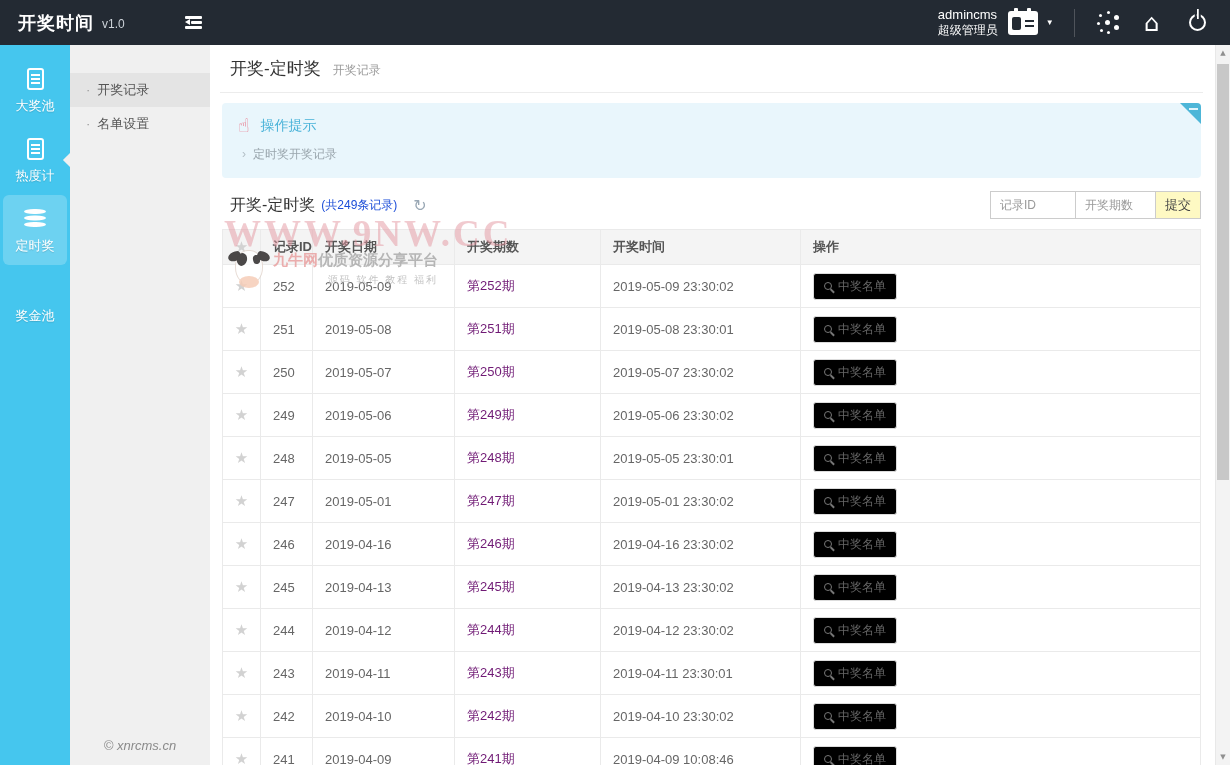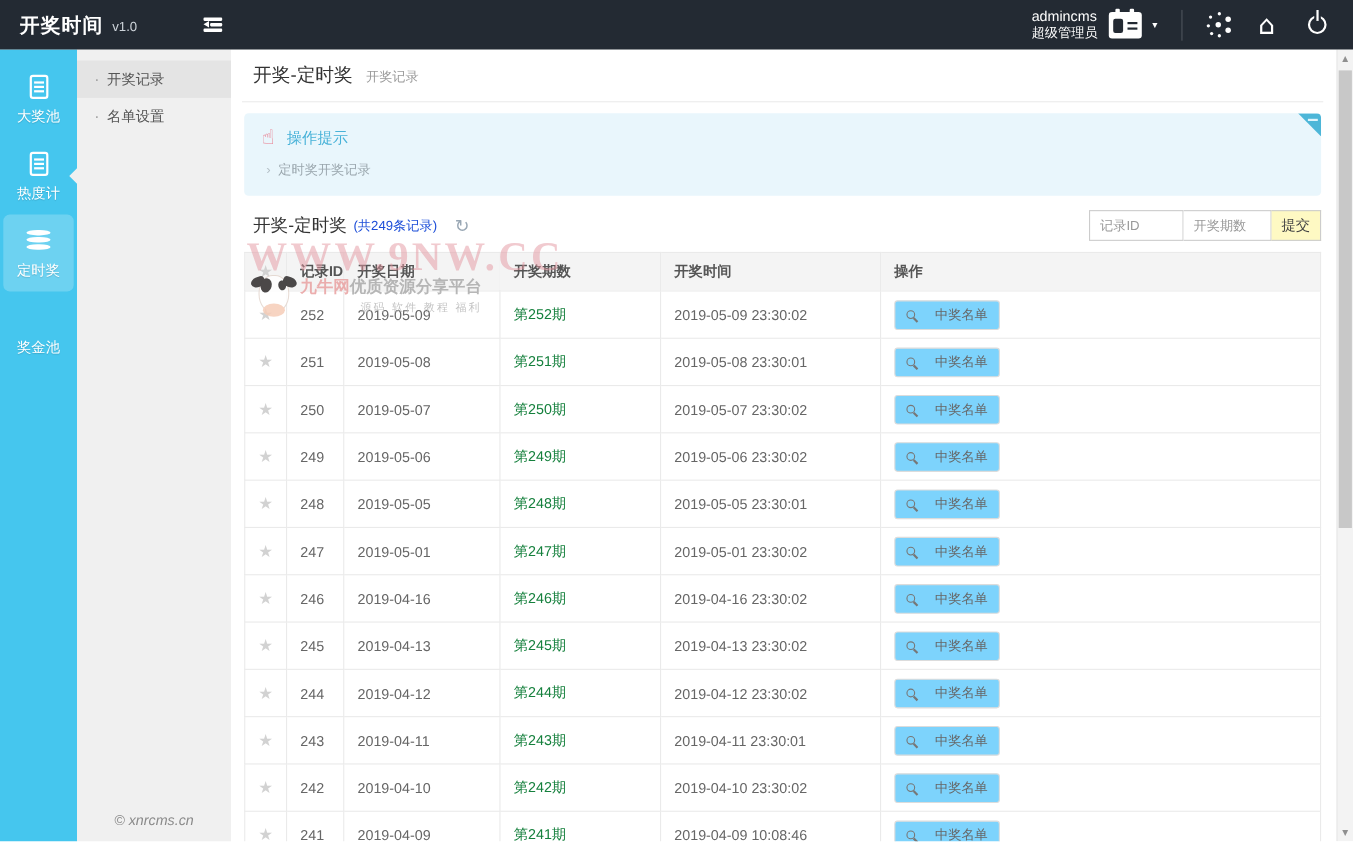--- a/index.html
+++ b/index.html
@@ -49,21 +49,21 @@
   .blue-item { height:70px; margin:0 3px; border-radius:6px; display:flex; flex-direction:column; align-items:center; justify-content:center; color:#fff; font-size:13px; cursor:pointer; text-shadow:0 1px 1px rgba(0,0,0,.15); }
   .blue-item.active { background:rgba(255,255,255,.22); }
   .blue-ic { height:26px; display:flex; align-items:center; justify-content:center; margin-bottom:5px; }
   .icon-file { width:17px; height:22px; border:2px solid #fff; border-radius:3px; position:relative; }
   .icon-file:before { content:""; position:absolute; left:2px; top:4px; width:9px; height:2px; background:#fff; box-shadow:0 4px 0 #fff, 0 8px 0 #fff; }
   .icon-coins { width:22px; height:20px; position:relative; }
   .icon-coins:before { content:""; position:absolute; left:0; top:0; width:22px; height:5.5px; background:#fff; border-radius:50%; box-shadow:0 6.5px 0 #fff, 0 13px 0 #fff; }
   .icon-gear { font-size:25px; line-height:25px; color:#fff; font-family:"DejaVu Sans",sans-serif; }
 
   
-  .submenu { width:140px; background:#f0f0f0; position:relative; flex:none; padding-top:10px; }
+  .submenu { width:140px; background:#f0f0f0; position:relative; flex:none; padding-top:28px; }
   .sub-item { height:34px; line-height:34px; padding-left:16px; font-size:13px; color:#555; cursor:pointer; }
   .sub-item.active { background:#e4e4e4; }
   .sub-dot { color:#999; margin-right:7px; }
   .sub-footer { position:absolute; bottom:12px; left:0; width:100%; text-align:center; font-style:italic; font-size:13px; color:#8a8a8a; }
   .notch-blue { position:absolute; left:-5px; top:110px; width:10px; height:10px; background:#f0f0f0; transform:rotate(45deg); }
 
   
   .main { flex:1; background:#fff; position:relative; padding:0 27px 0 10px; overflow:hidden; }
   .notch-white { position:absolute; left:-5px; top:22px; width:10px; height:10px; background:#fff; transform:rotate(45deg); }
   .page-header { height:48px; display:flex; align-items:center; border-bottom:1px solid #ececec; padding:0 10px; }
@@ -88,22 +88,22 @@
   .search input::placeholder { color:#999; }
   .search button { height:28px; border:1px solid #ccc; border-left:none; background:#fef9c3; font-size:13px; color:#444; padding:0 9px; cursor:pointer; }
 
   .table-wrap { margin:0 2px; }
   table { width:100%; border-collapse:collapse; table-layout:fixed; }
   th, td { border:1px solid #eaeaea; padding:0 12px; text-align:left; overflow:hidden; white-space:nowrap; }
   thead th { background:#f4f4f4; height:35px; font-size:13px; color:#555; font-weight:bold; }
   tbody td { height:43px; font-size:13px; color:#666; }
   .col-star { text-align:center; padding:0; }
   .star { color:#d2d2d2; font-size:15px; cursor:pointer; font-family:"DejaVu Sans",sans-serif; }
-  .issue-link { color:#15803d; text-decoration:none; cursor:pointer;text-align:center; }
-  .btn-names { display:inline-flex; align-items:center; gap:18px; height:27px; padding:0 10px; background:#7dd3fc; border:1px solid #dcdcdc; border-radius:3px; font-size:12px; color:#666; cursor:pointer; }
+  .issue-link { color:#701a75; text-decoration:none; cursor:pointer;text-align:center; }
+  .btn-names { display:inline-flex; align-items:center; gap:6px; height:27px; padding:0 10px; background:#000000; border:1px solid #dcdcdc; border-radius:3px; font-size:12px; color:#666; cursor:pointer; }
   .mag { width:8px; height:8px; border:1.5px solid #777; border-radius:50%; position:relative; display:inline-block; flex:none; }
   .mag:after { content:""; position:absolute; width:5px; height:1.5px; background:#777; transform:rotate(45deg); right:-4px; bottom:-2px; }
 
   
   .wm-site { position:absolute; left:14px; top:167px; font-family:"Liberation Serif","DejaVu Serif",serif; font-size:37px; font-weight:bold; letter-spacing:3px; color:rgba(228,150,160,.5); pointer-events:none; z-index:3; }
   .wm-brand { position:absolute; left:18px; top:204px; display:flex; align-items:center; pointer-events:none; z-index:3; opacity:.85; }
   .cow { position:relative; width:42px; height:40px; flex:none; }
   .cow-head { position:absolute; left:7px; top:1px; width:28px; height:35px; background:#fff; border:1px solid #e3d6ce; border-radius:46% 46% 50% 50%; }
   .cow-ear-l { position:absolute; left:0; top:3px; width:13px; height:9px; background:#2e2b2b; border-radius:60% 40% 40% 60%; transform:rotate(-22deg); }
   .cow-ear-r { position:absolute; right:0; top:3px; width:13px; height:9px; background:#2e2b2b; border-radius:40% 60% 60% 40%; transform:rotate(22deg); }

